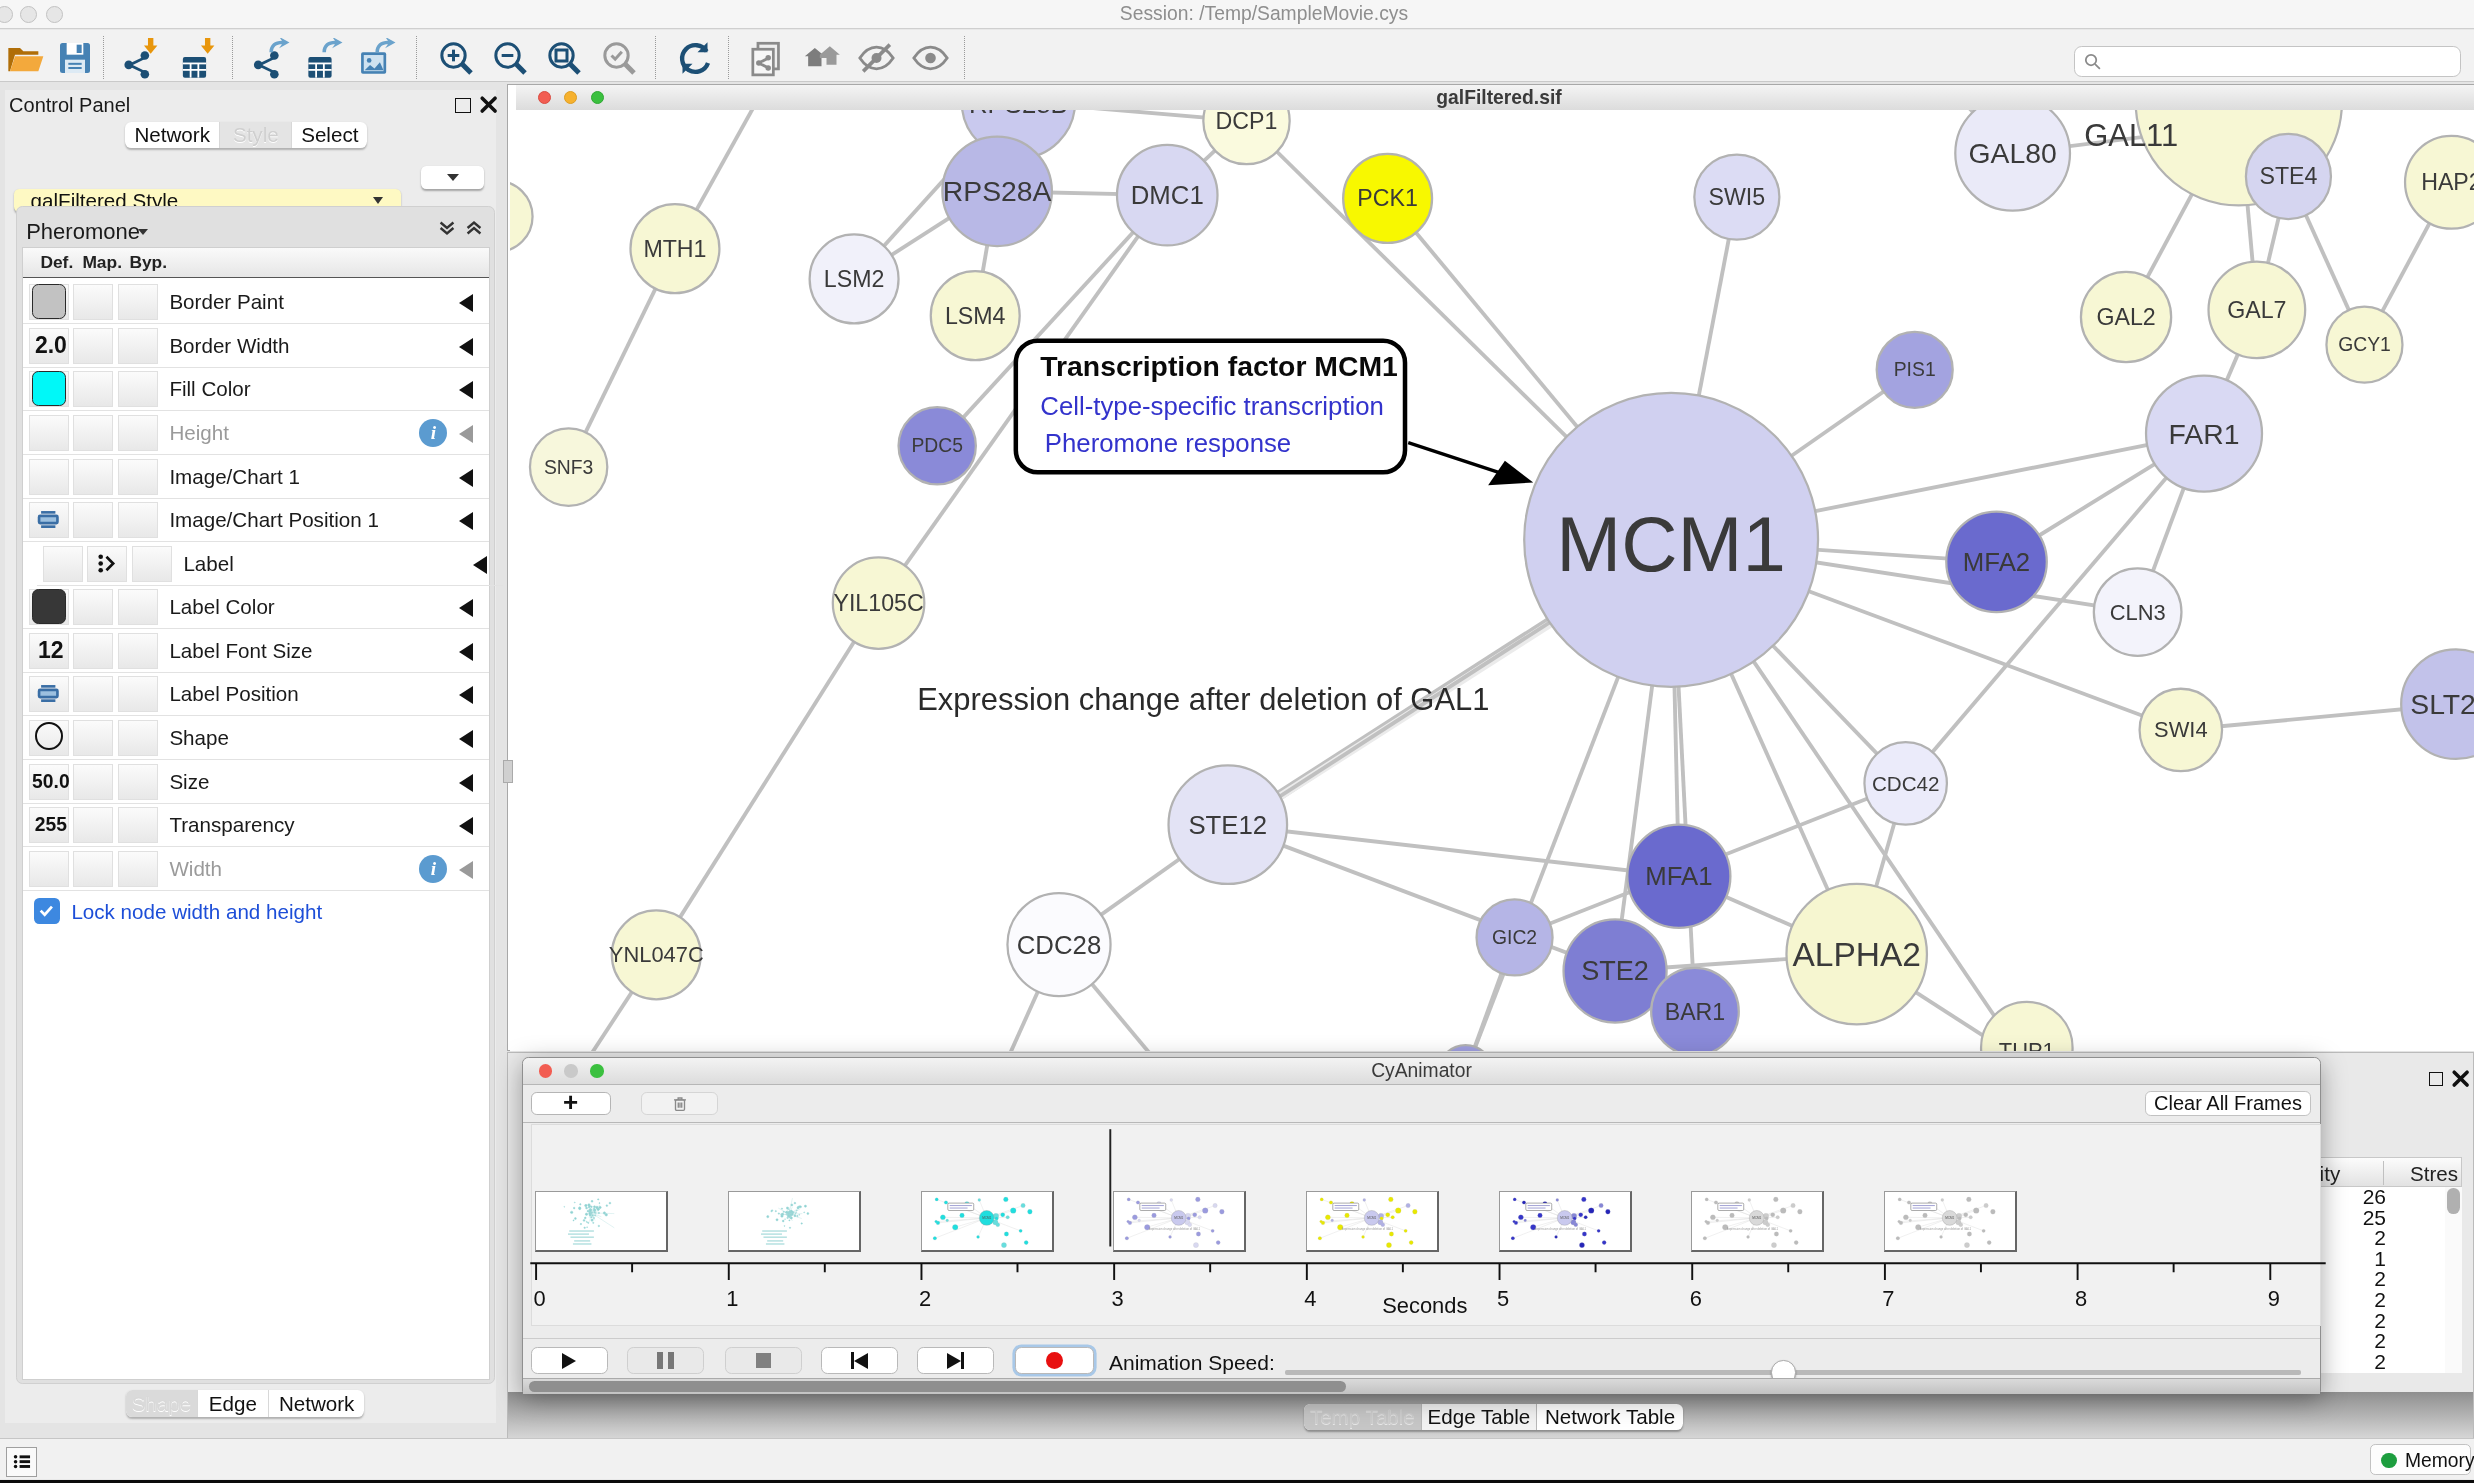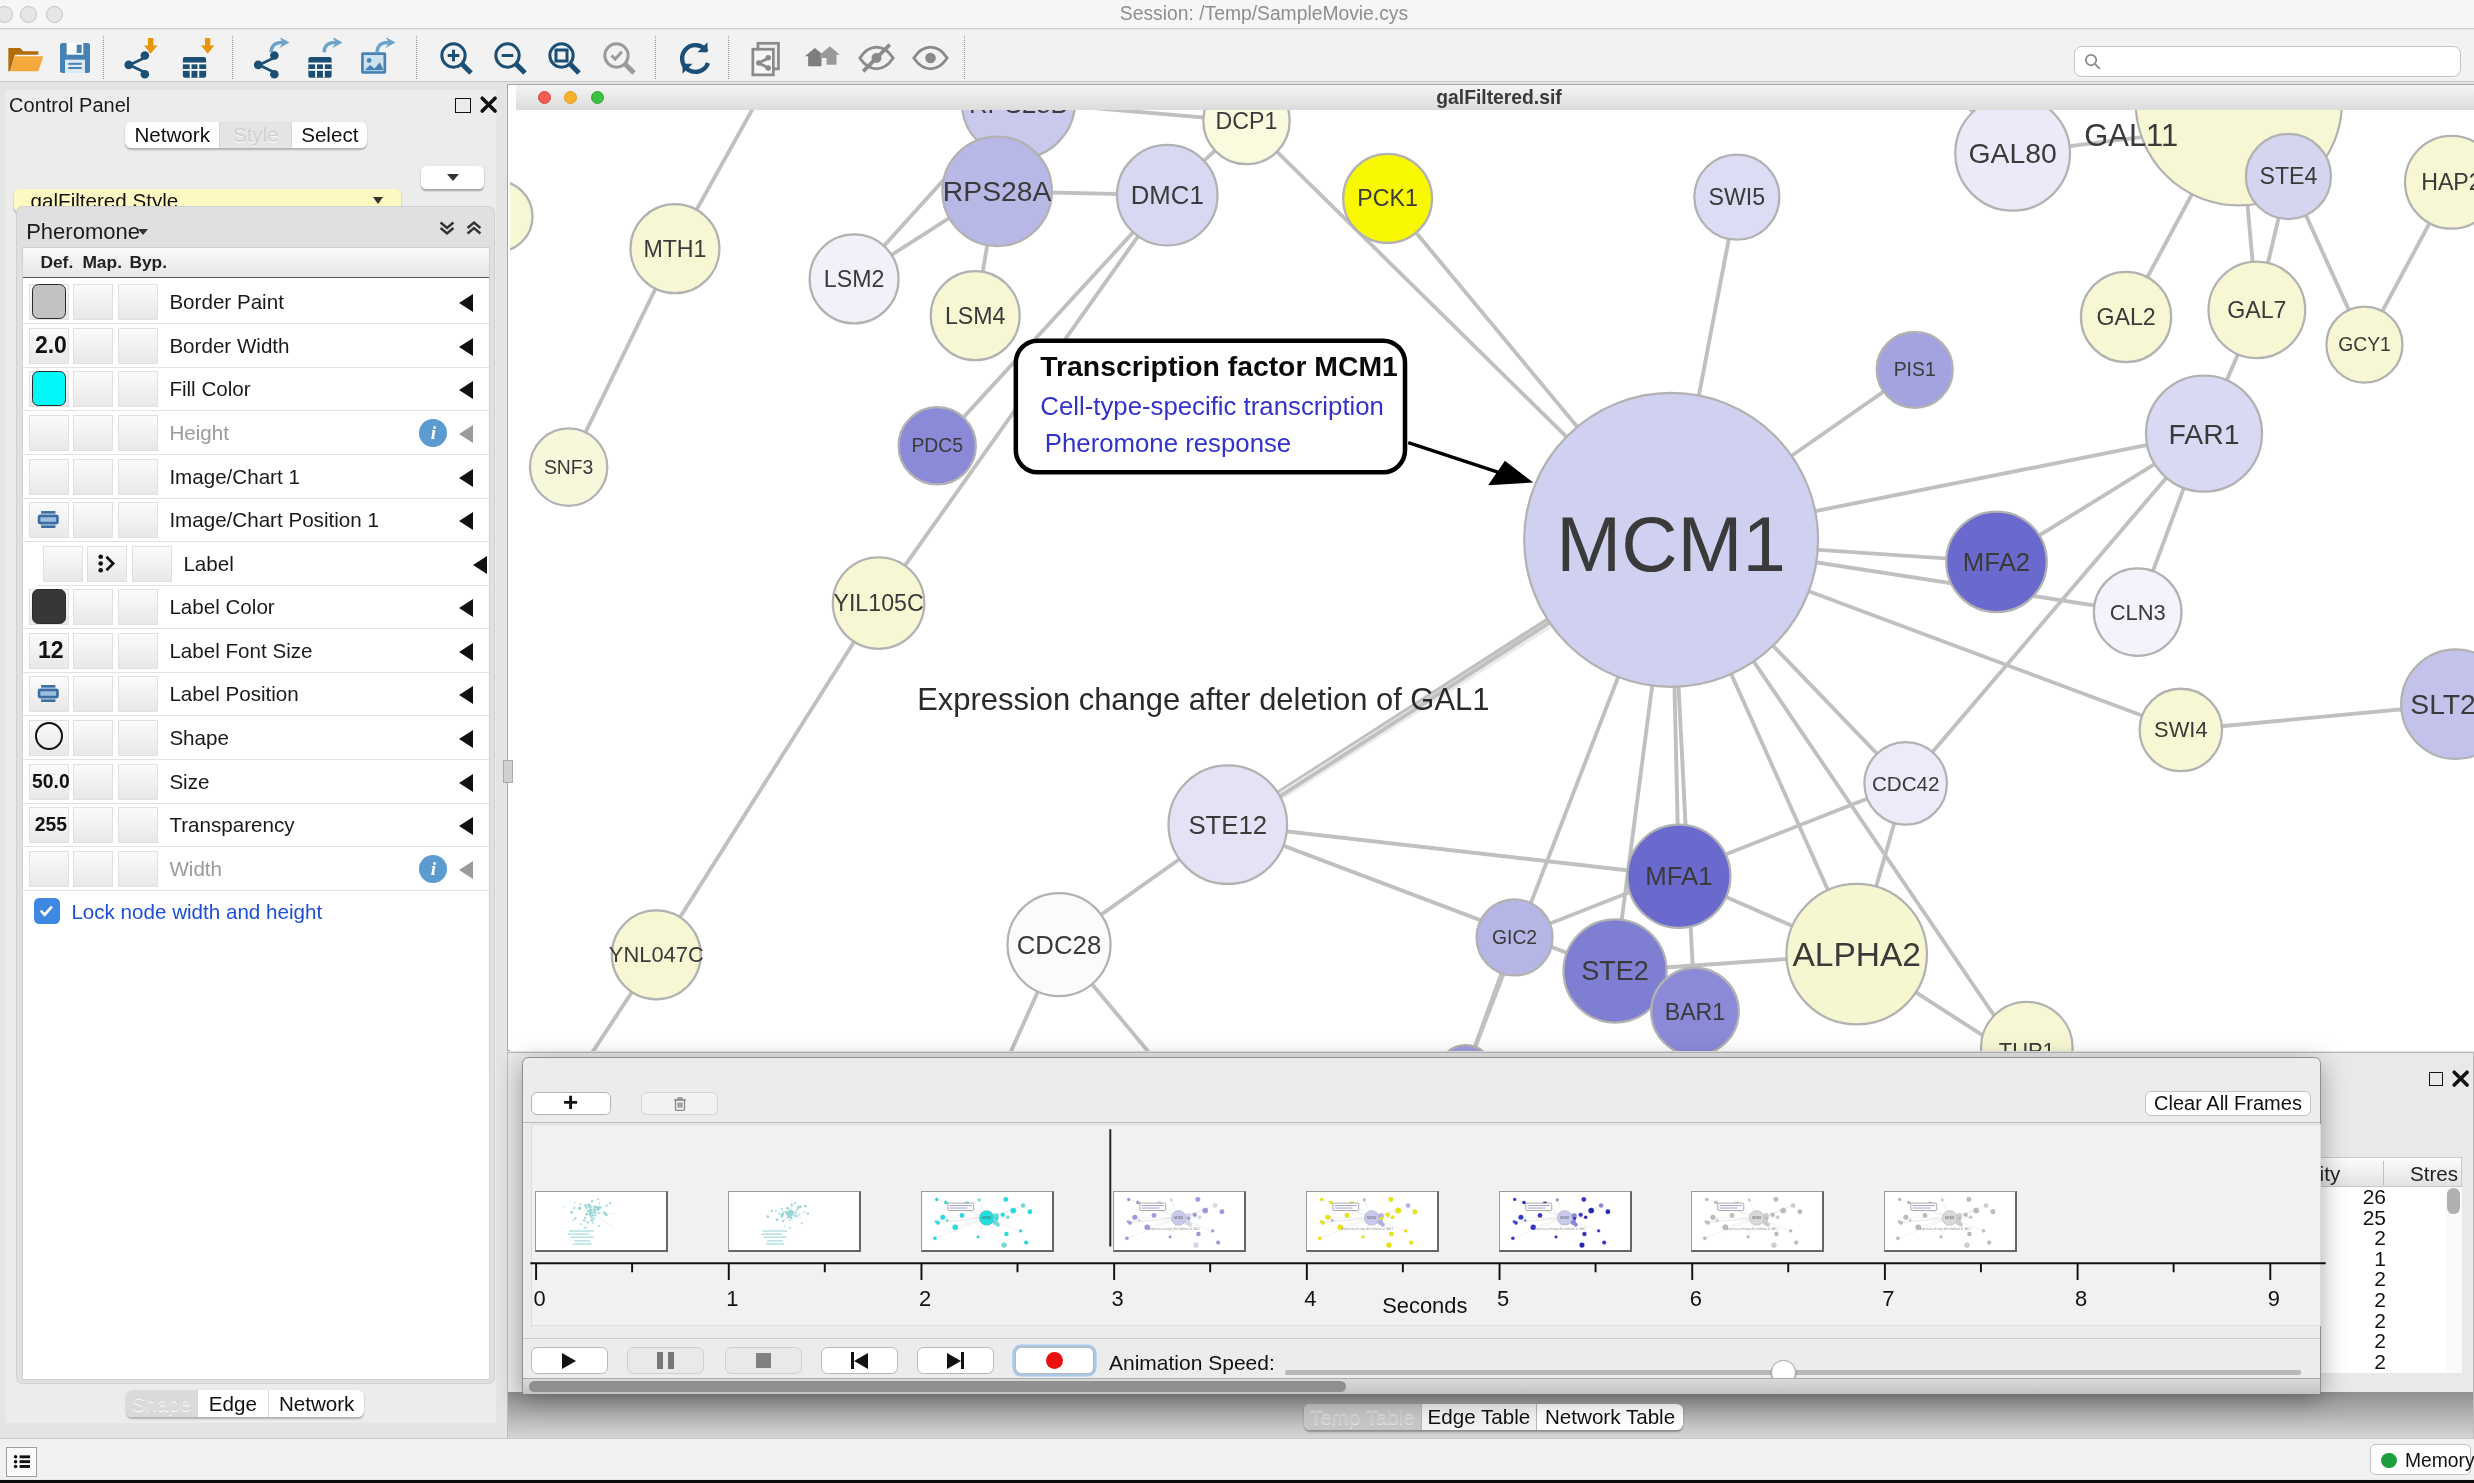--- a/index.html
+++ b/index.html
@@ -545,20 +545,26 @@
     <rect x="1577" y="528" width="604" height="204" rx="34" fill="#ffffff" stroke="#000000" stroke-width="7"></rect>
     <text x="1615" y="583" font-family="Liberation Sans, sans-serif" font-size="44" font-weight="bold" fill="#0a0a0a">Transcription factor MCM1</text>
     <text x="1615" y="643" font-family="Liberation Sans, sans-serif" font-size="40" fill="#3333cc">Cell-type-specific transcription</text>
     <text x="1622" y="701" font-family="Liberation Sans, sans-serif" font-size="40" fill="#3333cc">Pheromone response</text>
     <line x1="2186" y1="686" x2="2344" y2="738" stroke="#000" stroke-width="5"></line>
     <polygon points="2380,748 2310,752 2336,714" fill="#000"></polygon>
   </svg>
 <div style="position:absolute;left:503px;top:760px;width:10.3px;height:23px;background:#d0d0d0;border:0.6px solid #aaa;"></div>
 
 <div style="position:absolute;left:522px;top:1057px;width:1799px;height:335px;background:#ececec;border:0.6px solid #8f8f8f;border-radius:6.4px 6.4px 0 0;box-shadow:0 6.4px 26px rgba(0,0,0,0.35);">
+  <div style="position:absolute;left:0;top:0;width:100%;height:27px;background:linear-gradient(#f3f3f3,#dcdcdc);border-bottom:1.3px solid #b6b6b6;border-radius:6.4px 6.4px 0 0;">
+    <div style="position:absolute;left:15.5px;top:6.4px;width:13.5px;height:13.5px;border-radius:50%;background:#f25d52;"></div>
+    <div style="position:absolute;left:41px;top:6.4px;width:13.5px;height:13.5px;border-radius:50%;background:#c9c9c9;"></div>
+    <div style="position:absolute;left:67px;top:6.4px;width:13.5px;height:13.5px;border-radius:50%;background:#3bc03f;"></div>
+    <span style="position:absolute;left:50%;top:50%;transform:translate(-50%,-50%);font-size:19.3px;color:#3a3a3a;">CyAnimator</span>
+  </div>
   <div style="position:absolute;left:7.7px;top:34px;width:80px;height:23px;background:#fff;border:1.3px solid #b5b5b5;border-radius:5.8px;display:flex;align-items:center;justify-content:center;font-size:26px;font-weight:bold;color:#111;padding-bottom:2.6px;">+</div>
   <div style="position:absolute;left:118px;top:34px;width:77px;height:23px;background:#f2f2f2;border:1.3px solid #d5d5d5;border-radius:5.8px;display:flex;align-items:center;justify-content:center;">
     <svg width="18" height="19.3" viewBox="0 0 24 24">
         <g fill="none" stroke="#8a8a8a" stroke-width="1.8">
           <rect x="6" y="7" width="12" height="14" rx="1.5"></rect>
           <line x1="4" y1="7" x2="20" y2="7"></line>
           <path d="M9.5 7V4.5h5V7"></path>
           <line x1="9.7" y1="10.5" x2="9.7" y2="17.5"></line>
           <line x1="12" y1="10.5" x2="12" y2="17.5"></line>
           <line x1="14.3" y1="10.5" x2="14.3" y2="17.5"></line>

